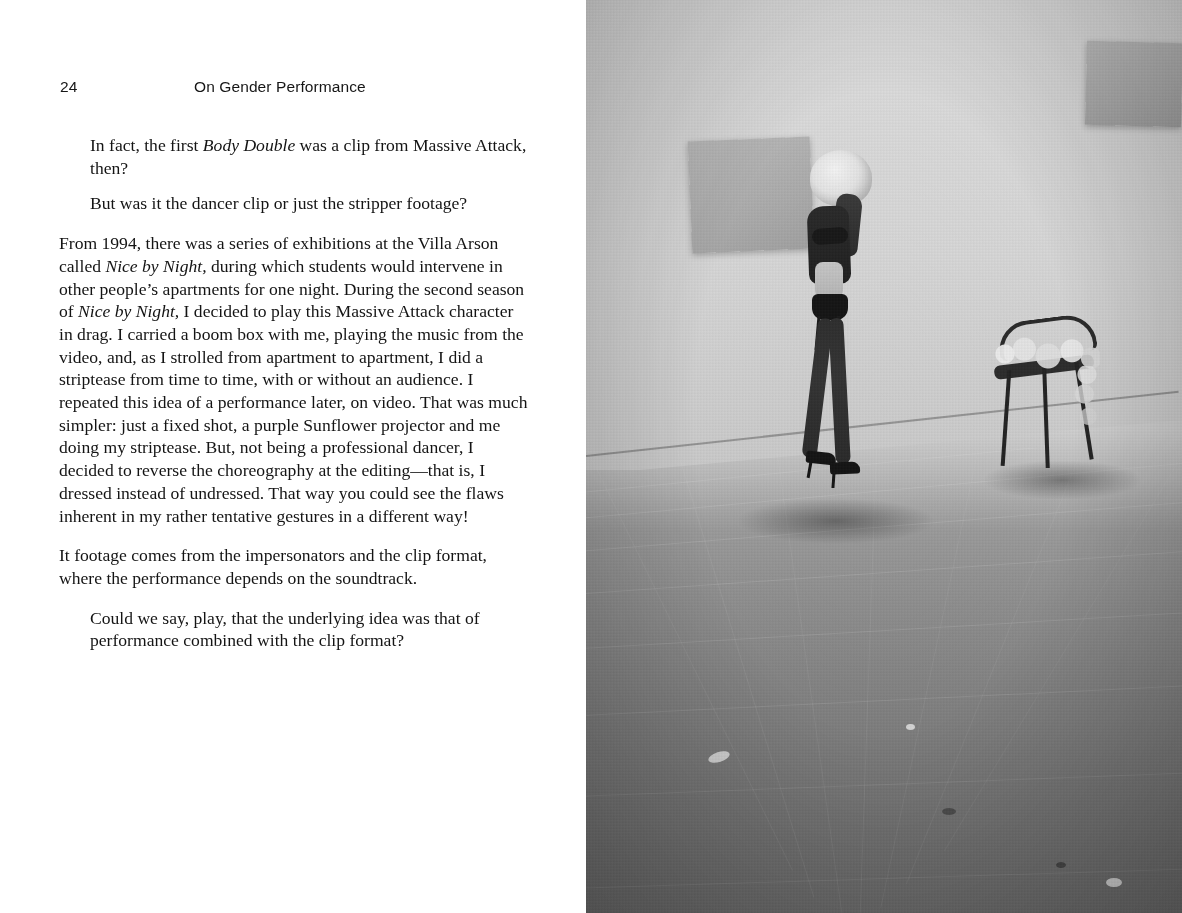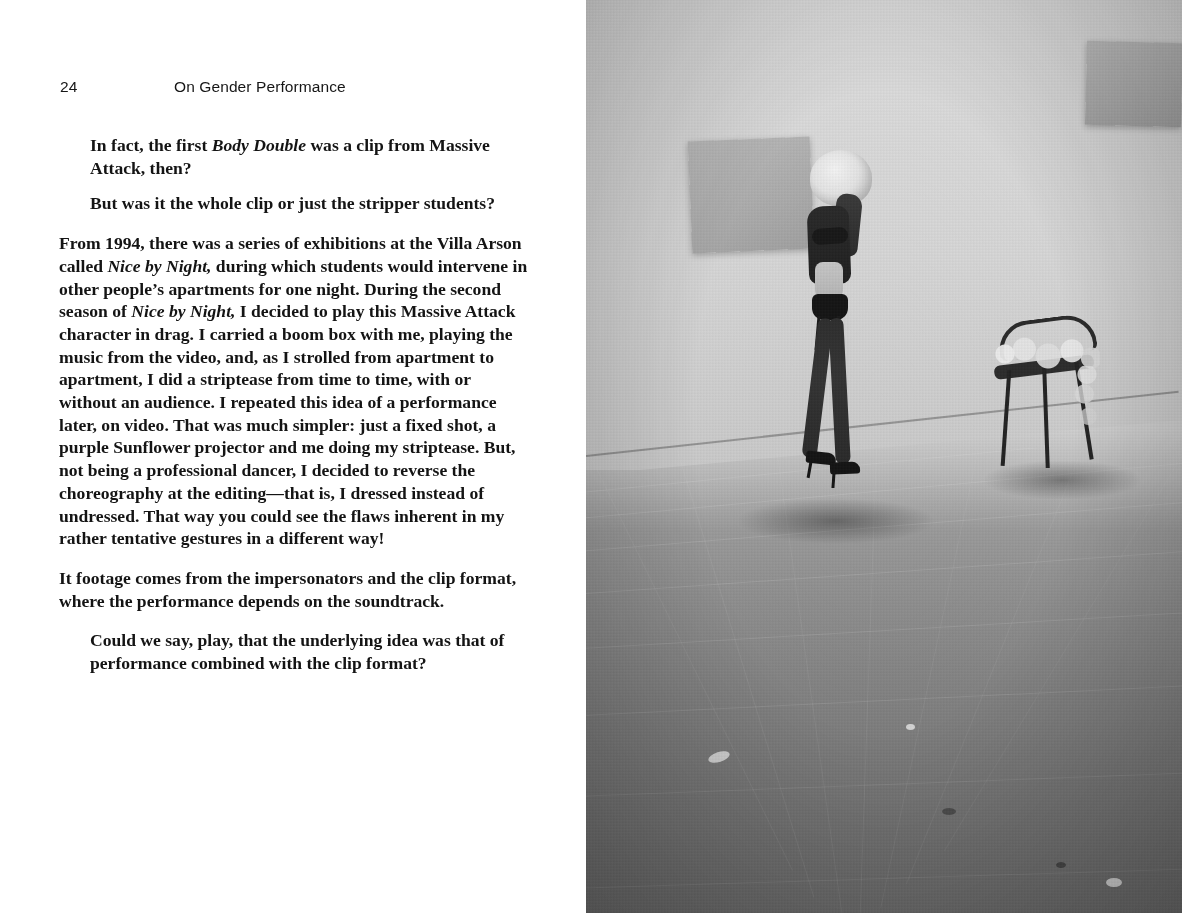--- a/index.html
+++ b/index.html
@@ -42,33 +42,32 @@
   #folio {
     position: absolute;
     left: 60px;
     top: 0;
     font-size: 15.5px;
     color: #161616;
     letter-spacing: 0.2px;
   }
   #head-title {
     position: absolute;
-    left: 174px;
+    left: 194px;
     top: 0;
     font-size: 15.5px;
     color: #161616;
     letter-spacing: 0.1px;
   }
 
   #body-col {
     position: absolute;
     left: 59px;
     top: 88px;
     width: 470px;
-    font-weight: bold;
   }
   .para {
     font-size: 17.6px;
     line-height: 22.7px;
     color: #141414;
     margin: 0 0 14px 0;
     text-align: left;
     font-family: "Liberation Serif", serif;
   }
   .para.indent {
@@ -402,21 +401,21 @@
     </div>
 
     <div id="body-col">
 
       <p class="para indent tight">
         <span>In fact, the first </span><i>Body Double</i><span> was a clip from Massive Attack, then?</span>
       </p>
 
 
       <p class="para indent gap-big">
-        <span>But was it the whole clip or just the stripper students?</span>
+        <span>But was it the dancer clip or just the stripper footage?</span>
       </p>
 
       <p class="para gap-big">
         <span>From 1994, there was a series of exhibitions at the Villa Arson called </span><i>Nice by Night,</i><span> during which students would intervene in other people’s apartments for one night. During the second season of </span><i>Nice by Night,</i><span> I decided to play this Massive Attack character in drag. I carried a boom box with me, playing the music from the video, and, as I strolled from apartment to apartment, I did a striptease from time to time, with or without an audience. I repeated this idea of a performance later, on video. That was much simpler: just a fixed shot, a purple Sunflower projector and me doing my striptease. But, not being a professional dancer, I decided to reverse the choreography at the editing—that is, I dressed instead of undressed. That way you could see the flaws inherent in my rather tentative gestures in a different way!</span>
       </p>
 
 
       <p class="para gap-big">
         <span>It footage comes from the impersonators and the clip format, where the performance depends on the soundtrack.</span>
       </p>

